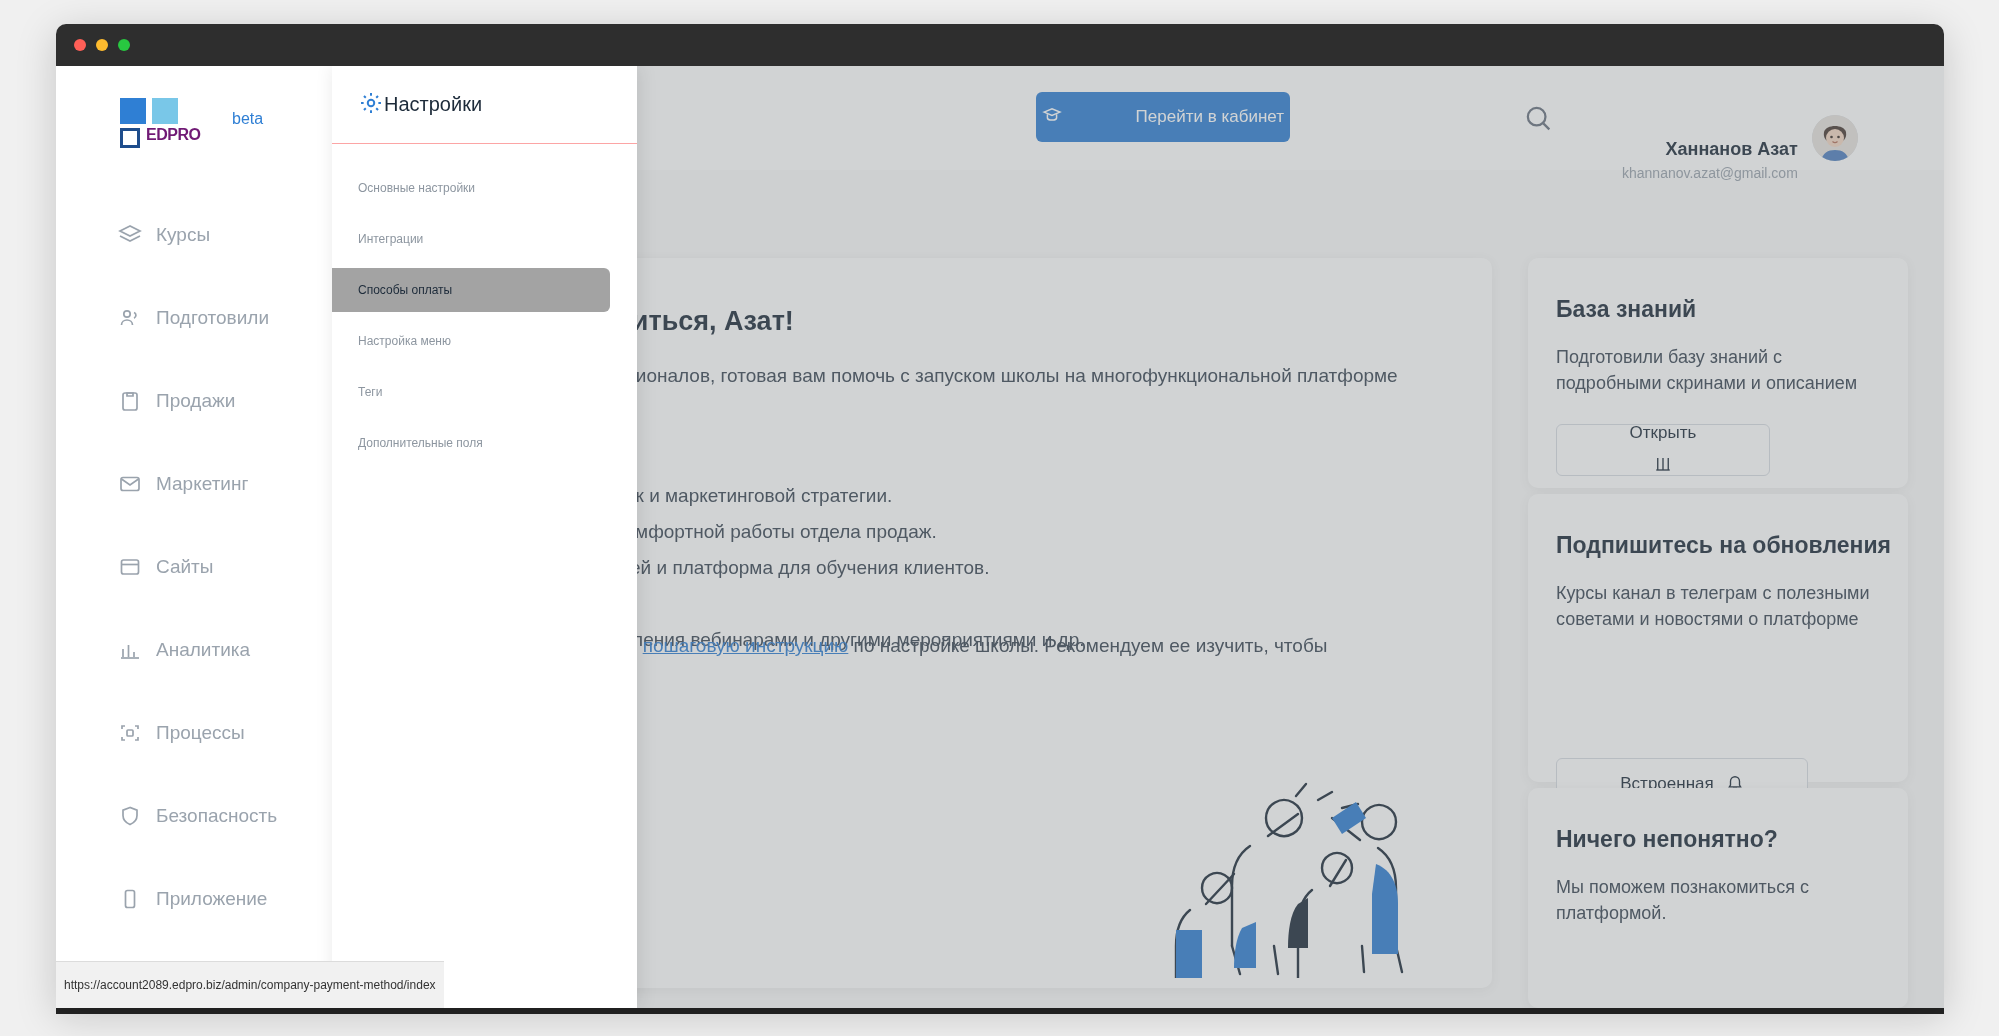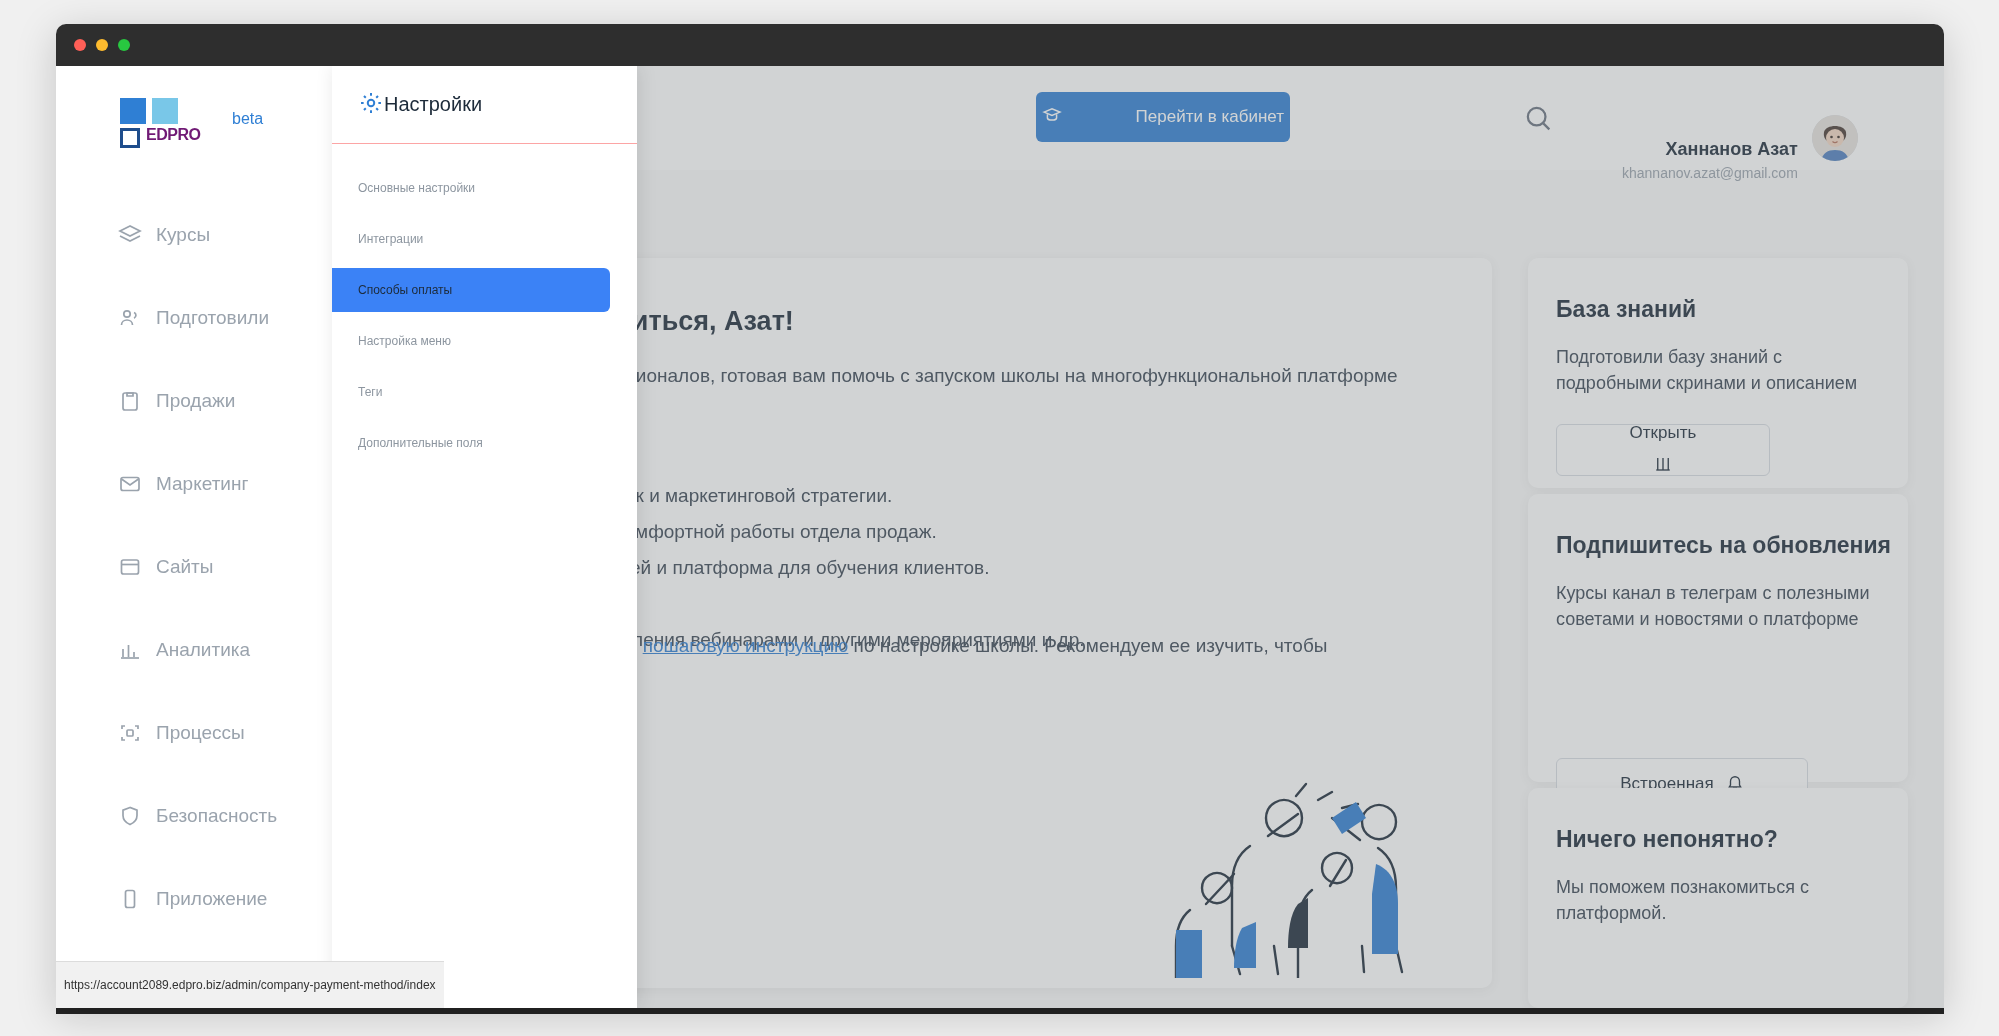--- a/index.html
+++ b/index.html
@@ -348,21 +348,21 @@
     display: flex;
     align-items: center;
     padding-left: 26px;
     font-size: 12px;
     color: #8d96a0;
     cursor: pointer;
     margin-bottom: 7px;
     box-sizing: border-box;
   }
   .flyout-item.selected {
-    background: #3b82f6;
+    background: #a3a3a3;
     color: #1d2b3a;
     width: 278px;
     border-radius: 0 6px 6px 0;
   }
 
   
   .dim {
     position: absolute;
     left: 276px; top: 0;
     width: 1612px; height: 942px;

